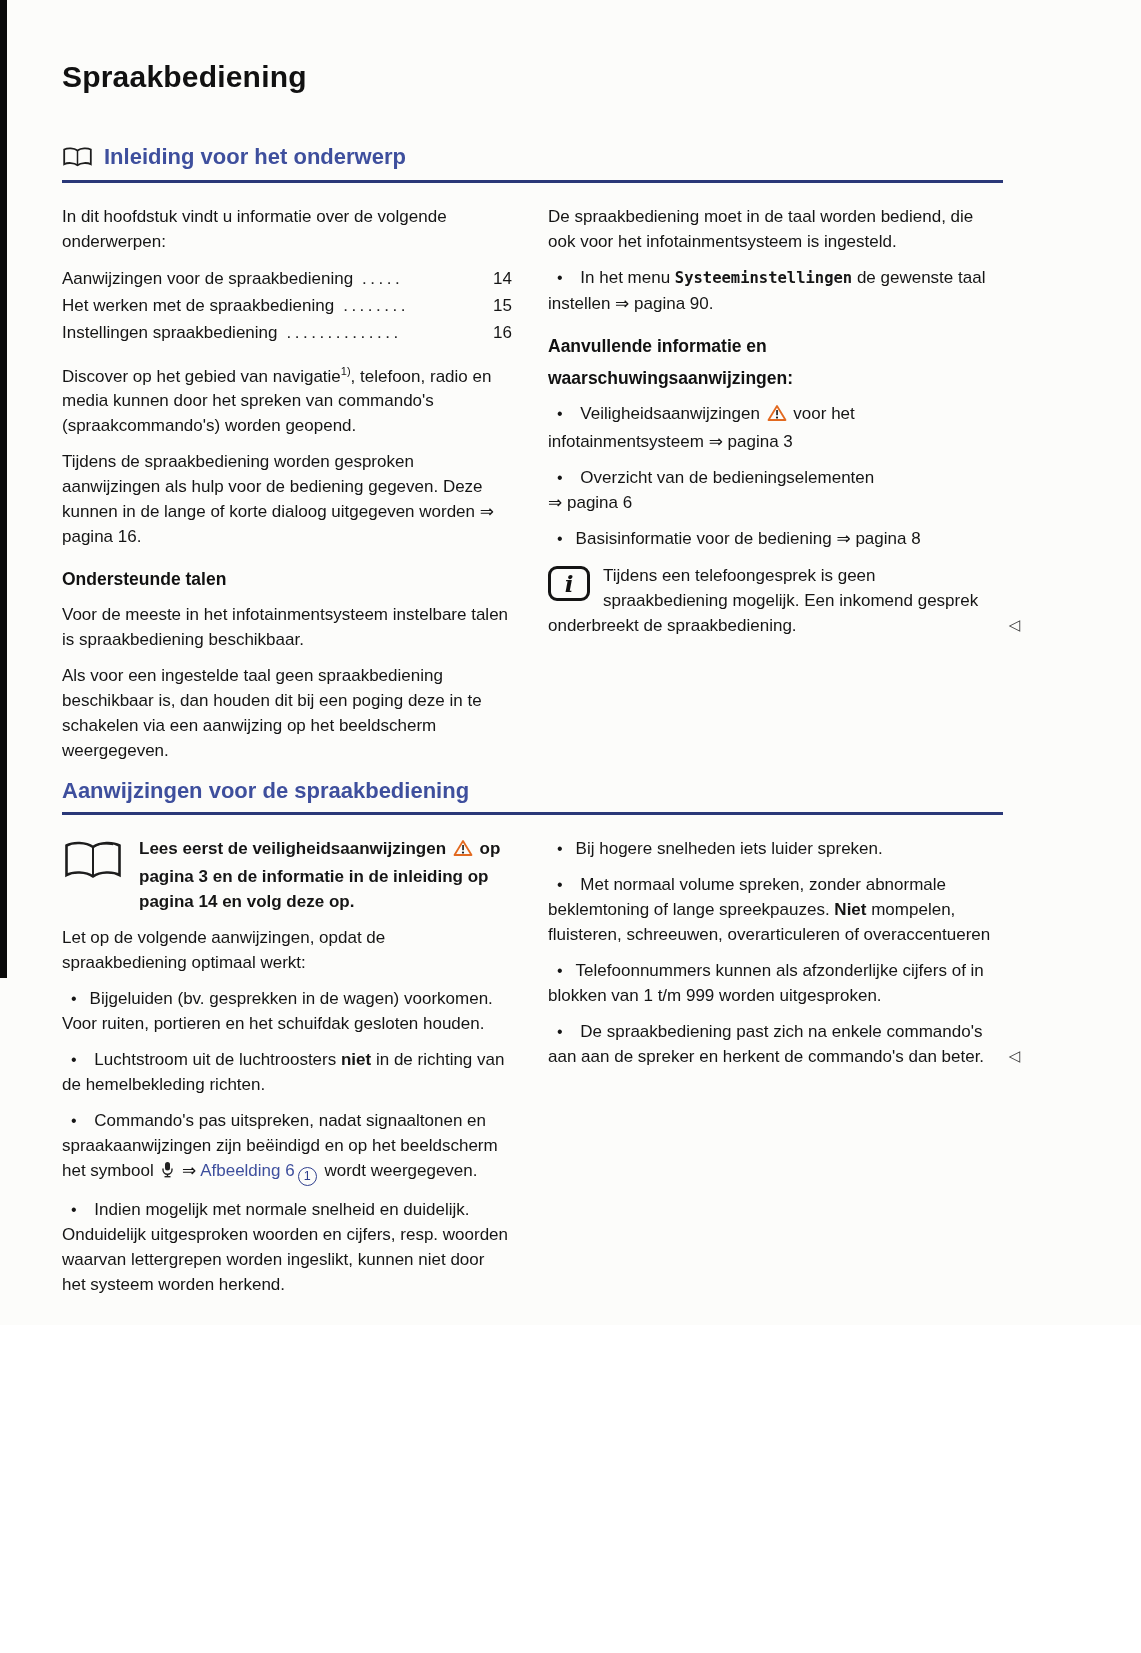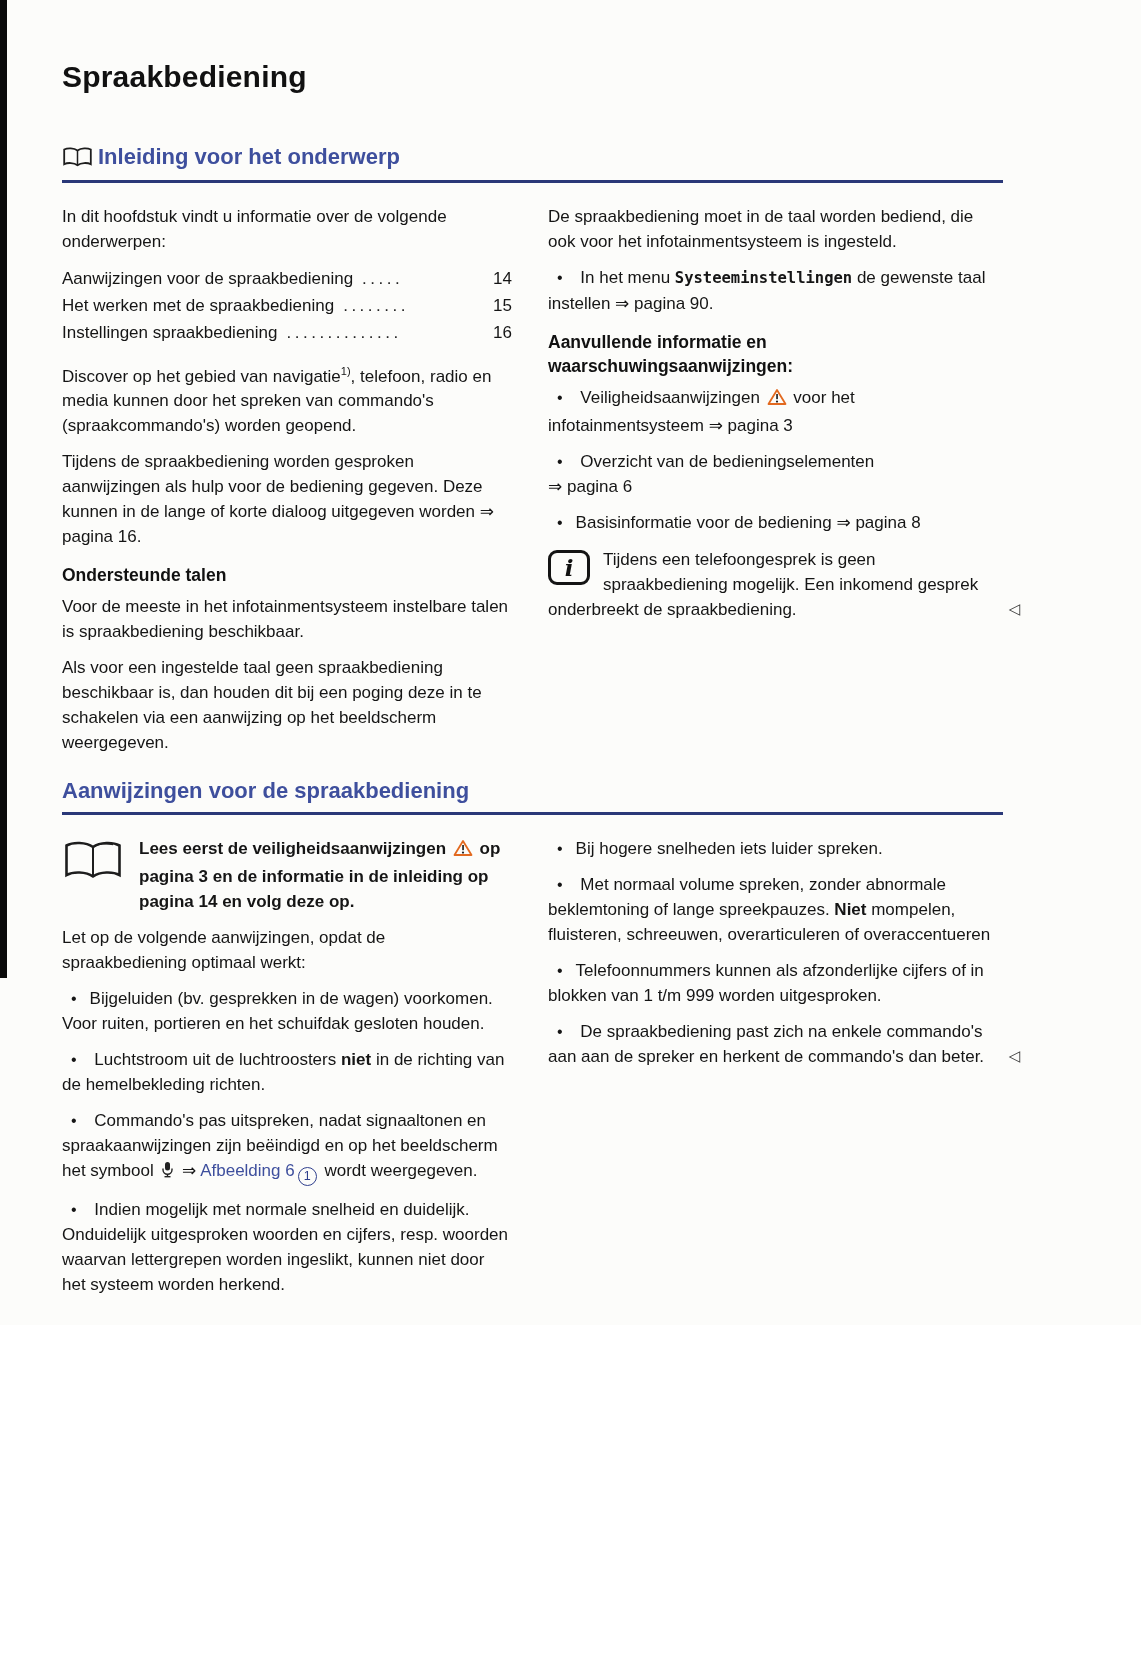--- a/index.html
+++ b/index.html
@@ -4,28 +4,28 @@
 <style>
   *{box-sizing:border-box}
   body{margin:0;background:#ffffff}
   .page{position:relative;width:1141px;height:1325px;background:#fcfcfa;
         font-family:"Liberation Sans","DejaVu Sans",sans-serif;color:#151515;overflow:hidden}
   .scan-edge{position:absolute;left:0;top:0;width:7px;height:978px;background:#0a0a0a}
   .title{position:absolute;left:62px;top:60px;font-size:30px;font-weight:700;margin:0;color:#111;letter-spacing:.2px}
   .sec{position:absolute;left:62px;width:941px}
   .sec1{top:142px}
   .sec2{top:778px}
-  .sec-head{display:flex;align-items:center;gap:5px;height:30px}
+  .sec-head{display:flex;align-items:center;gap:11px;height:30px}
   .sec-head h2,.sec2>h2{margin:0;font-size:22px;font-weight:700;color:#3e4f9d}
   .hrule{height:2.5px;background:#2a3878;margin-top:8px}
   .cols{display:flex;gap:36px;margin-top:21px}
   .colL{width:450px}
   .colR{width:455px}
   p{margin:0 0 11px;font-size:17px;line-height:25px}
-  .subhead{margin:14px 0 7px;font-size:17.5px;font-weight:700;line-height:24px;color:#111}
+  .subhead{margin:14px 0 7px;font-size:17.5px;font-weight:700;line-height:32px;color:#111}
   .toc{margin:3px 0 13px}
   .toc-row{display:flex;align-items:baseline;font-size:17px;line-height:27px}
   .toc-dots{flex:1;letter-spacing:3.5px;margin-left:9px;white-space:nowrap;overflow:hidden;color:#222}
   .toc-page{margin-left:12px}
   .bullet{text-indent:9px}
   .bullet::before{content:"•";margin-right:13px;font-size:16px}
   .rel{position:relative}
   .mono{font-family:"DejaVu Sans Mono","Liberation Mono",monospace;font-weight:700;font-size:15.5px}
   .bold{font-weight:700}
   .ital{}

